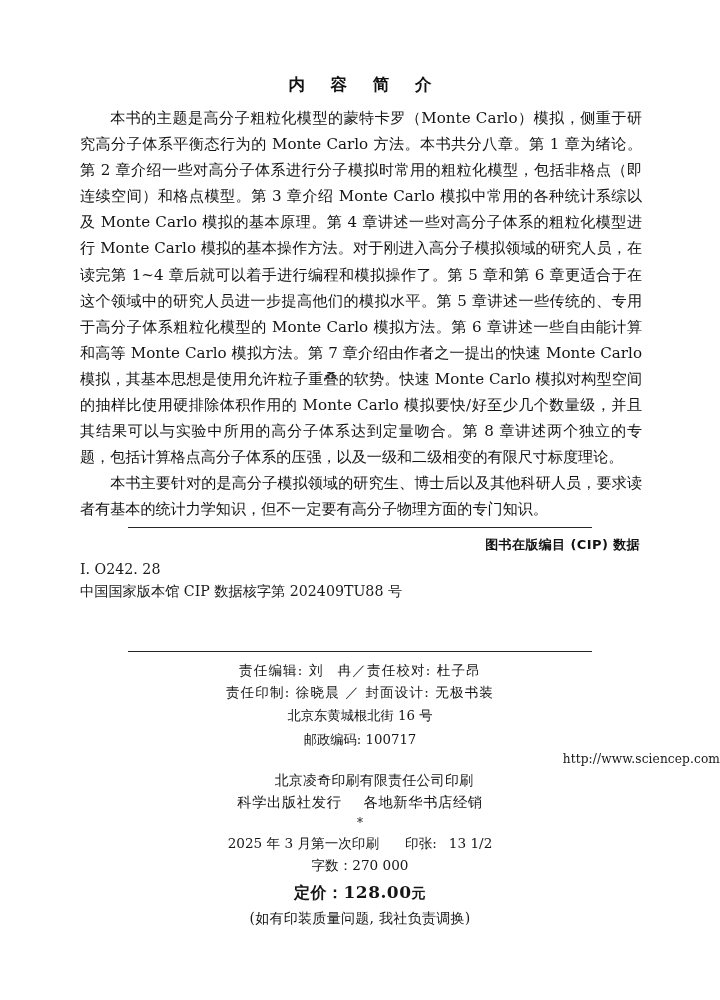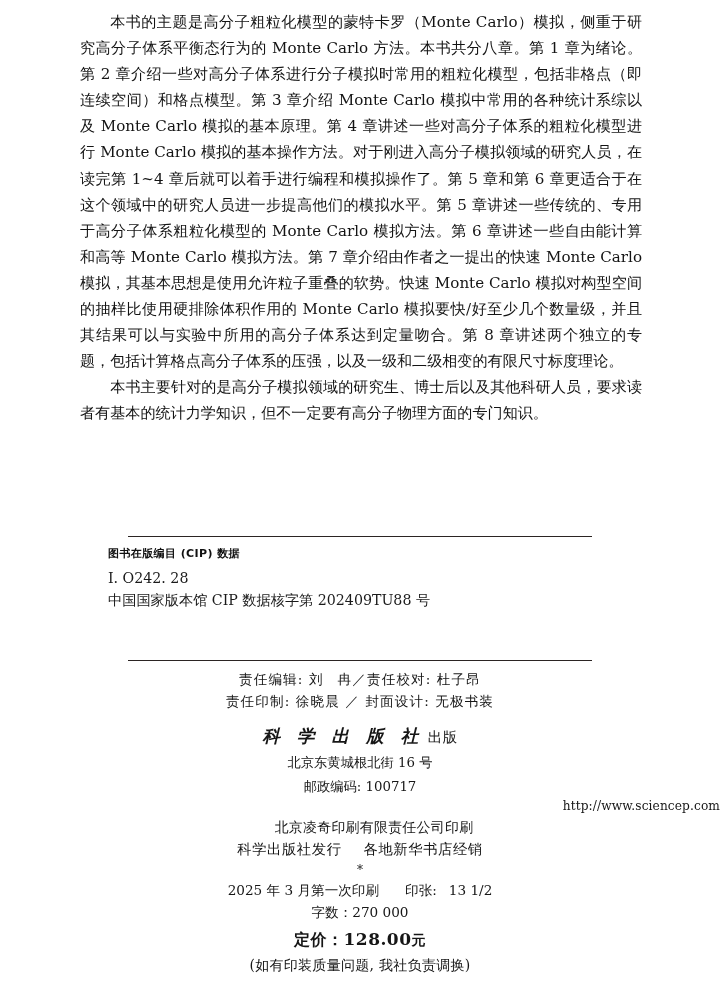--- a/index.html
+++ b/index.html
@@ -65,32 +65,32 @@
     position: absolute;
     top: 534px;
     left: 80px;
     width: 560px;
     font-size: 14.2px;
     line-height: 22.6px;
   }
   .cip-heading {
     font-family: "DejaVu Sans", "Liberation Sans", sans-serif;
     font-weight: bold;
-    font-size: 11px;
+    font-size: 13px;
     letter-spacing: 0.4px;
     margin-left: 28px;
     margin-bottom: 1px;
     color: #111;
+    text-align: right;
   }
   .cip-body {
     text-align: justify;
     text-justify: inter-ideograph;
   }
   .cip-line {
-    margin-left: 28px;
   }
 
   
   .imprint {
     position: absolute;
     top: 660px;
     left: 0;
     width: 720px;
     text-align: center;
     font-size: 13.6px;
@@ -193,20 +193,21 @@
     font-size: 14px;
     line-height: 23px;
     letter-spacing: 0.3px;
   }
 </style>
 </head>
 <body>
 
 <div class="page">
 
+  <div class="section-title">内 容 简 介</div>
 
   <div class="abstract">
     <p>本书的主题是高分子粗粒化模型的蒙特卡罗（Monte Carlo）模拟，侧重于研究高分子体系平衡态行为的 Monte Carlo 方法。本书共分八章。第 1 章为绪论。第 2 章介绍一些对高分子体系进行分子模拟时常用的粗粒化模型，包括非格点（即连续空间）和格点模型。第 3 章介绍 Monte Carlo 模拟中常用的各种统计系综以及 Monte Carlo 模拟的基本原理。第 4 章讲述一些对高分子体系的粗粒化模型进行 Monte Carlo 模拟的基本操作方法。对于刚进入高分子模拟领域的研究人员，在读完第 1~4 章后就可以着手进行编程和模拟操作了。第 5 章和第 6 章更适合于在这个领域中的研究人员进一步提高他们的模拟水平。第 5 章讲述一些传统的、专用于高分子体系粗粒化模型的 Monte Carlo 模拟方法。第 6 章讲述一些自由能计算和高等 Monte Carlo 模拟方法。第 7 章介绍由作者之一提出的快速 Monte Carlo 模拟，其基本思想是使用允许粒子重叠的软势。快速 Monte Carlo 模拟对构型空间的抽样比使用硬排除体积作用的 Monte Carlo 模拟要快/好至少几个数量级，并且其结果可以与实验中所用的高分子体系达到定量吻合。第 8 章讲述两个独立的专题，包括计算格点高分子体系的压强，以及一级和二级相变的有限尺寸标度理论。</p>
     <p>本书主要针对的是高分子模拟领域的研究生、博士后以及其他科研人员，要求读者有基本的统计力学知识，但不一定要有高分子物理方面的专门知识。</p>
   </div>
 
   <div class="rule rule-top"></div>
   <div class="rule rule-bottom"></div>
 
   <div class="cip">
@@ -216,23 +217,20 @@
   </div>
 
   <div class="imprint">
 
     <div class="staff">
       <span>责任编辑: 刘</span><span class="gap"></span><span>冉／责任校对: 杜子昂</span>
     </div>
 
     <div class="staff">责任印制: 徐晓晨 ／ 封面设计: 无极书装</div>
 
-    <div class="publisher-line">
-      <span class="publisher-logo">科 学 出 版 社</span><span class="publisher-suffix">出版</span>
-    </div>
 
     <div class="addr">北京东黄城根北街 16 号</div>
 
     <div class="addr">邮政编码: 100717</div>
 
     <div class="url">http://www.sciencep.com</div>
 
     <div class="printer">北京凌奇印刷有限责任公司印刷</div>
 
     <div class="distrib">

